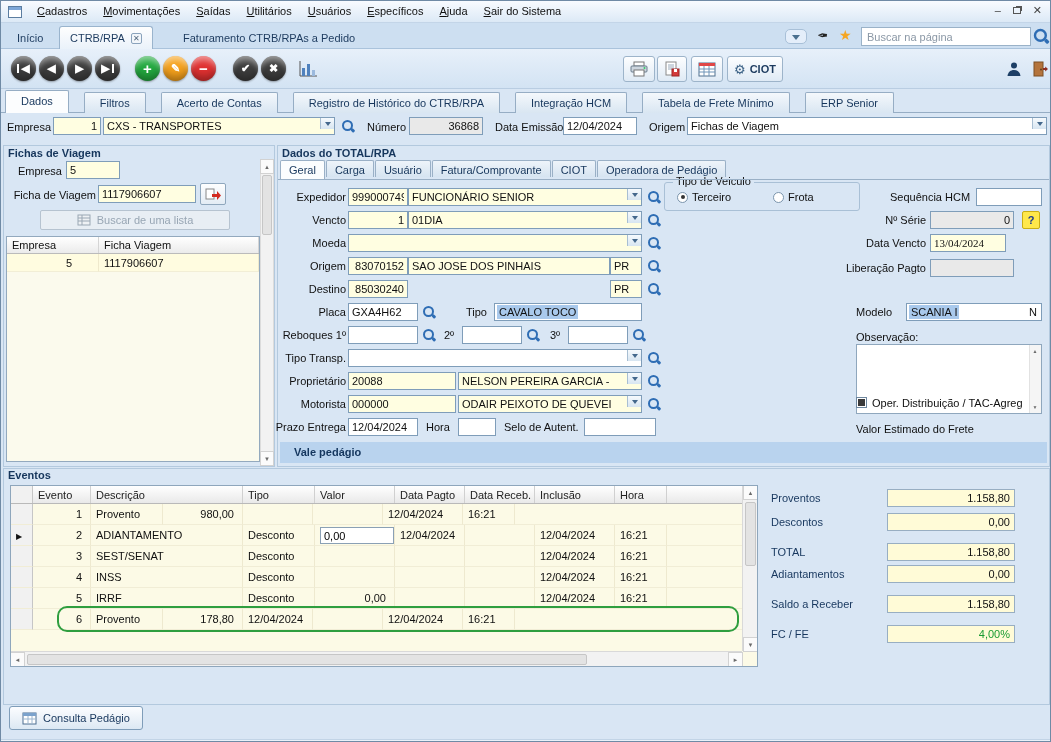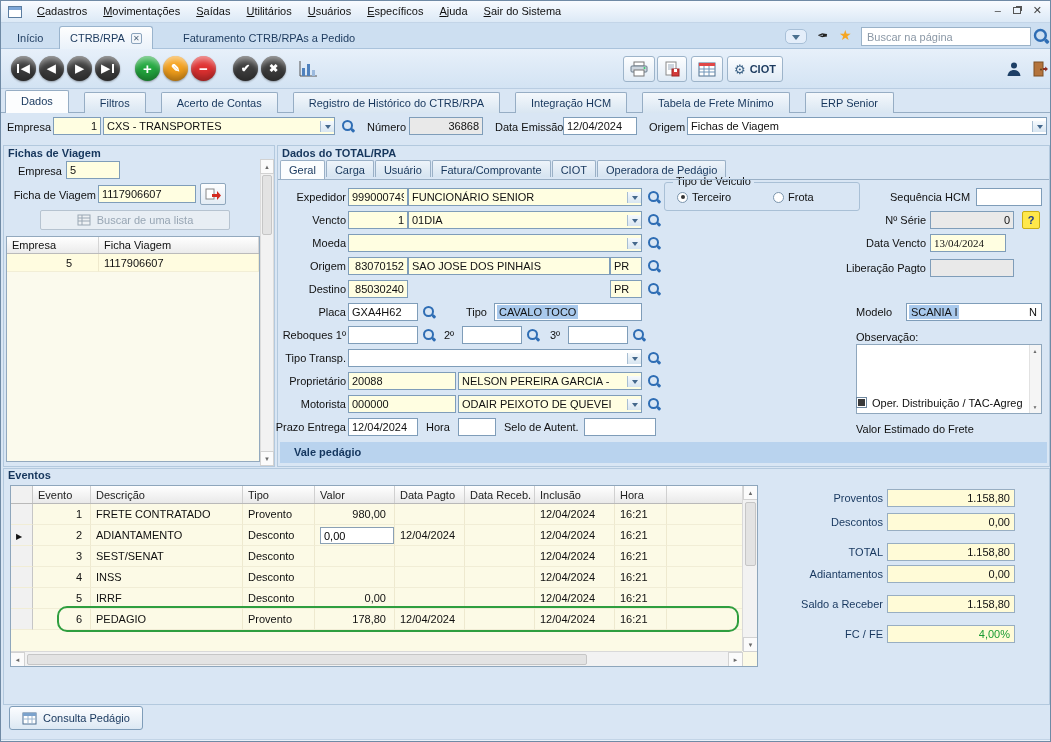--- a/index.html
+++ b/index.html
@@ -50,21 +50,21 @@
 .ptab.active{background:#fcfdfe;height:23px;position:relative;z-index:3}
 .pagetabs-line{position:absolute;left:0;top:111px;width:100%;height:1px;background:#96adc4;z-index:1}
 
 
 .lab{position:absolute;height:18px;line-height:18px;white-space:nowrap}
 .lab.r{text-align:right}
 .fld{position:absolute;height:18px;border:1px solid #7f9db9;background:#fffee1;font:11px "Liberation Sans",sans-serif;padding:0 3px;color:#111}
 .fld.white{background:#fff}
 .fld.gray{background:#e9e9e9}
 .fld.num{text-align:right}
-.combo{position:absolute;height:18px;border:1px solid #7f9db9;background:#fffee1;display:flex;align-items:center;overflow:hidden}
+.combo{position:absolute;height:18px;border:1px solid #7f9db9;background:#fffee1;display:flex;align-items:flex-start;overflow:hidden}
 .combo.white{background:#fff}
 .combo .tx{flex:1;line-height:16px;padding:0 3px;white-space:nowrap;overflow:hidden}
 .combo .dd{width:14px;background:linear-gradient(#f6fafd,#d7e5f1);border-left:1px solid #a8bed2;display:flex;align-items:center;justify-content:center}
 .combo .dd::after{content:"";border:3.5px solid transparent;border-top:4.5px solid #44688c;margin-top:4px}
 .selbox{position:absolute;height:18px;border:1px solid #7f9db9;background:#fff;display:flex;align-items:center;padding:0 2px;overflow:hidden}
 .selin{background:#a9c9ec;padding:0 2px;line-height:14px;white-space:nowrap}
 .selsuffix{margin-left:auto;padding-right:2px}
 .panel-cap{position:absolute;font-weight:bold;color:#16365c;white-space:nowrap}
 .gbox{position:absolute;border:1px solid #a9c0d6;border-radius:3px}
 .gcap{position:absolute;top:-8px;left:8px;background:#d9e6f4;padding:0 3px;line-height:13px}
@@ -108,21 +108,21 @@
 .gc.c1{width:58px}.gc.c2{width:152px}.gc.c3{width:72px}.gc.c4{width:80px}.gc.c5{width:70px}.gc.c6{width:70px}.gc.c7{width:80px}.gc.c8{width:52px}.gc.cf{flex:1;border-right:none}
 .gc.ra{text-align:right;padding-right:8px}
 .marker{font-size:8px;color:#111;line-height:11px}
 .cellin{width:74px;height:17px;margin-top:-2px;border:1px solid #8aa0b5;background:#fff;font:11px "Liberation Sans",sans-serif;padding:0 3px}
 .green-outline{position:absolute;left:46px;top:120px;width:682px;height:26px;border:2px solid #2f9e3f;border-radius:10px;pointer-events:none;z-index:3}
 .vscroll{position:absolute;right:0;top:0;width:15px;bottom:15px;background:#f2f2f2;border-left:1px solid #d9d9d9}
 .hscroll{position:absolute;left:0;bottom:0;height:15px;right:15px;background:#f2f2f2;border-top:1px solid #d9d9d9}
 .sarr{position:absolute;width:15px;height:15px;background:#fbfbfb;border:1px solid #d2d2d2;color:#6b6b6b;font-size:6px;display:flex;align-items:center;justify-content:center}
 .sarr.sm{width:12px;height:12px;font-size:5px;border:none;background:transparent}
 .sthumb{position:absolute;background:#e3e3e3;border:1px solid #c6c6c6;border-radius:2px}
-.tlab{position:absolute;left:770px;width:112px;text-align:right;color:#17375e;line-height:18px;white-space:nowrap}
+.tlab{position:absolute;left:770px;width:112px;text-align:left;color:#17375e;line-height:18px;white-space:nowrap}
 .tval{position:absolute;left:886px;width:128px;height:18px;border:1px solid #98aec2;background:#fffbd7;text-align:right;line-height:16px;padding:0 4px;color:#111}
 .tval.green{color:#1a9c33}
 
 
 .fbtn{position:absolute;left:8px;top:705px;height:24px;display:flex;align-items:center;gap:6px;padding:0 12px;border:1px solid #7f9db9;border-radius:3px;background:linear-gradient(#fcfdff,#dce8f3);color:#16365c}
 .bstrip{position:absolute;left:0;top:738px;width:100%;height:4px;background:#eaf1f9;border-top:1px solid #c2d4e6}
 </style>
 </head>
 <body>
 
@@ -463,21 +463,20 @@
         <div class="gc c4">Valor</div>
         <div class="gc c5">Data Pagto</div>
         <div class="gc c6">Data Receb.</div>
         <div class="gc c7">Inclusão</div>
         <div class="gc c8">Hora</div>
         <div class="gc cf"></div>
       </div>
       <div class="grow">
         <div class="gc c0"></div>
         <div class="gc c1 ra">1</div>
-        <div class="gc c2">FRETE CONTRATADO</div>
         <div class="gc c3">Provento</div>
         <div class="gc c4 ra">980,00</div>
         <div class="gc c5"></div>
         <div class="gc c6"></div>
         <div class="gc c7">12/04/2024</div>
         <div class="gc c8">16:21</div>
         <div class="gc cf"></div>
       </div>
       <div class="grow">
         <div class="gc c0"><span class="marker">▶</span></div>
@@ -523,21 +522,20 @@
         <div class="gc c4 ra">0,00</div>
         <div class="gc c5"></div>
         <div class="gc c6"></div>
         <div class="gc c7">12/04/2024</div>
         <div class="gc c8">16:21</div>
         <div class="gc cf"></div>
       </div>
       <div class="grow">
         <div class="gc c0"></div>
         <div class="gc c1 ra">6</div>
-        <div class="gc c2">PEDAGIO</div>
         <div class="gc c3">Provento</div>
         <div class="gc c4 ra">178,80</div>
         <div class="gc c5">12/04/2024</div>
         <div class="gc c6"></div>
         <div class="gc c7">12/04/2024</div>
         <div class="gc c8">16:21</div>
         <div class="gc cf"></div>
       </div>
       <div class="green-outline"></div>
       <div class="vscroll">

